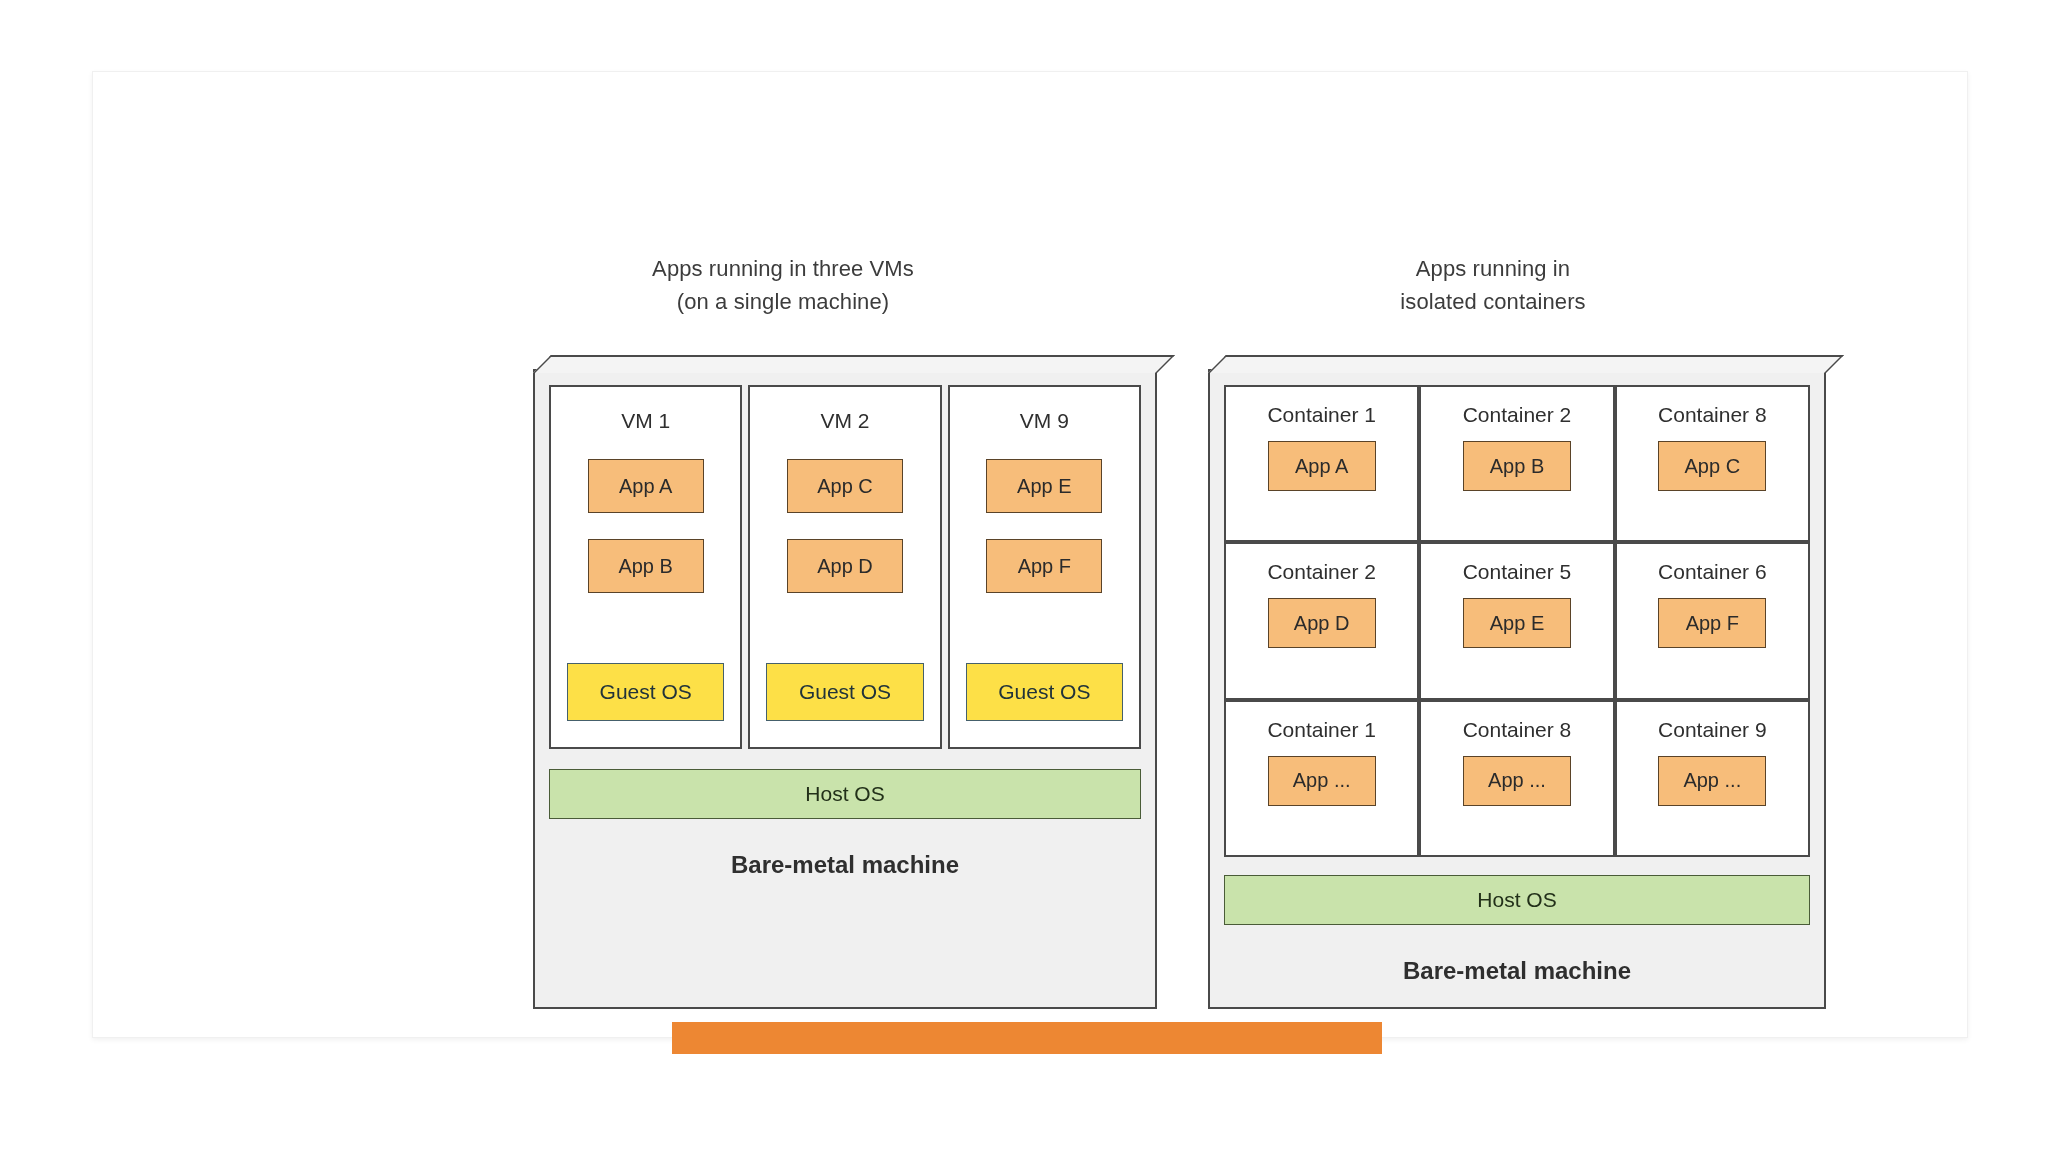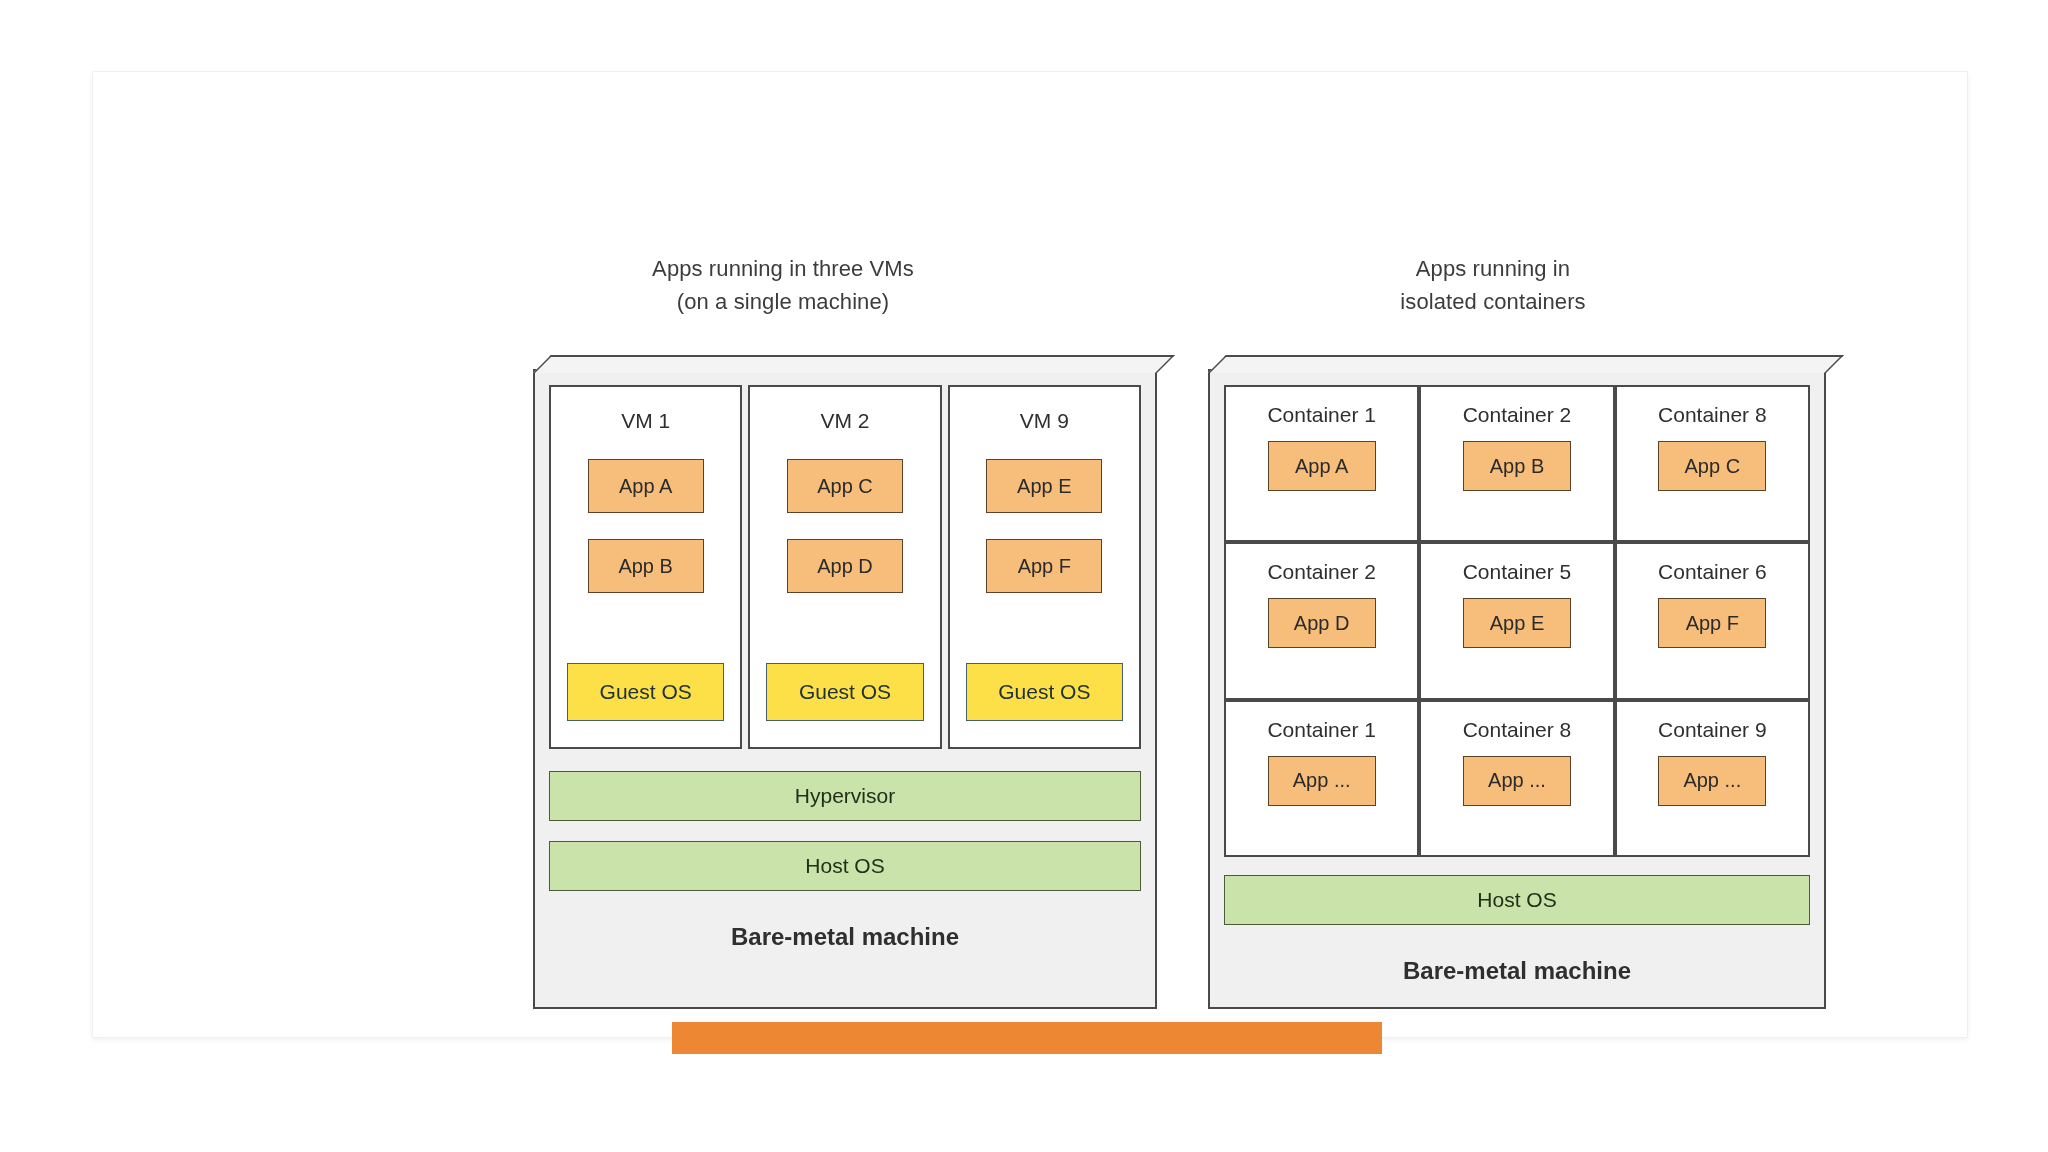--- a/index.html
+++ b/index.html
@@ -238,21 +238,20 @@
 
           <div class="vm">
             <div class="vm-label">VM 9</div>
             <div class="app-box app-1">App E</div>
             <div class="app-box app-2">App F</div>
             <div class="guest-os">Guest OS</div>
           </div>
 
         </div>
 
-        <div class="stack-bar bar-hypervisor">Hypervisor</div>
 
         <div class="stack-bar bar-host-vms">Host OS</div>
 
         <div class="bare-metal-label">Bare-metal machine</div>
 
       </div>
     </div>
   </div>
 
   <div class="panel panel-cont">

